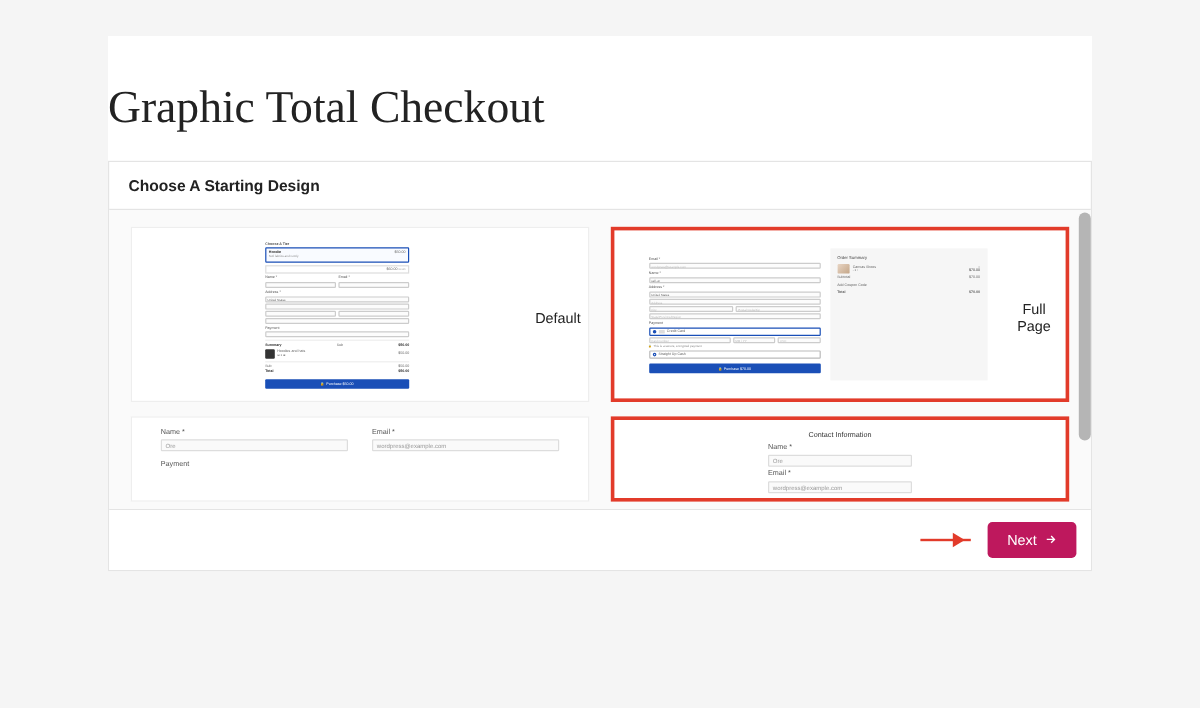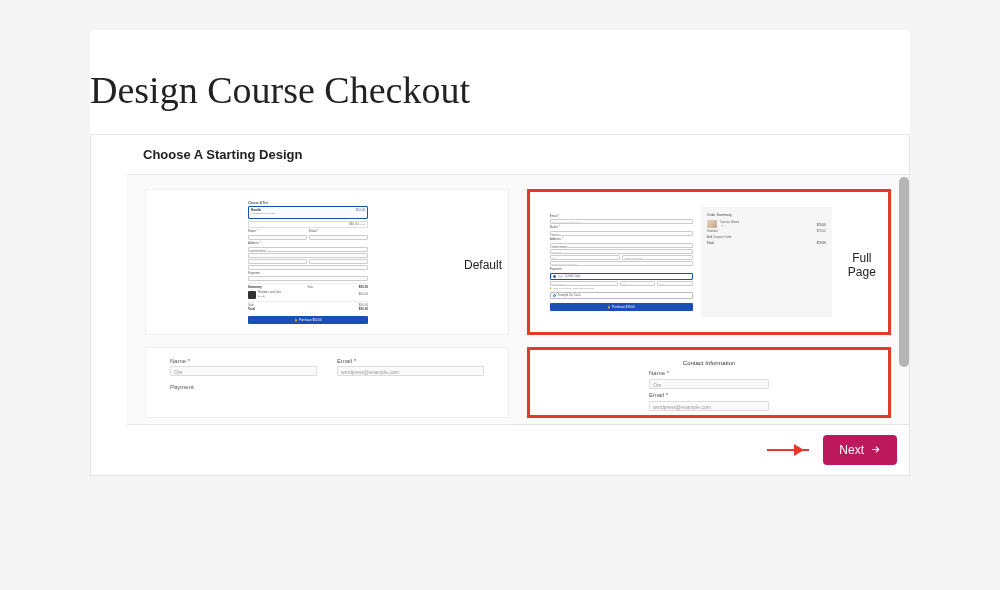--- a/index.html
+++ b/index.html
@@ -19,21 +19,20 @@
     font-family: Georgia, "Times New Roman", serif;
     font-size: 38px;
     font-weight: 500;
     color: #222;
     padding: 28px 0 12px 0;
   }
   .panel {
     border: 1px solid #e4e4e4;
     margin-top: 10px;
     background: #fff;
-    padding-left: 36px;
   }
   .panel-header {
     font-size: 13px;
     font-weight: 600;
     color: #222;
     padding: 12px 16px;
     border-bottom: 1px solid #e4e4e4;
   }
   .panel-body {
     background: #fafafa;
@@ -197,21 +196,21 @@
     align-items: center;
     gap: 6px;
     cursor: pointer;
   }
   .btn-next svg { width:11px; height:11px; }
 </style>
 </head>
 <body>
 
 <div class="page">
-  <h1 class="page-title">Design Course Checkout</h1>
+  <h1 class="page-title">Graphic Total Checkout</h1>
 
   <div class="panel">
     <div class="panel-header">Choose A Starting Design</div>
 
     <div class="panel-body">
       <div class="scrollbar"></div>
 
       <div class="grid">
 
         <div class="card">

